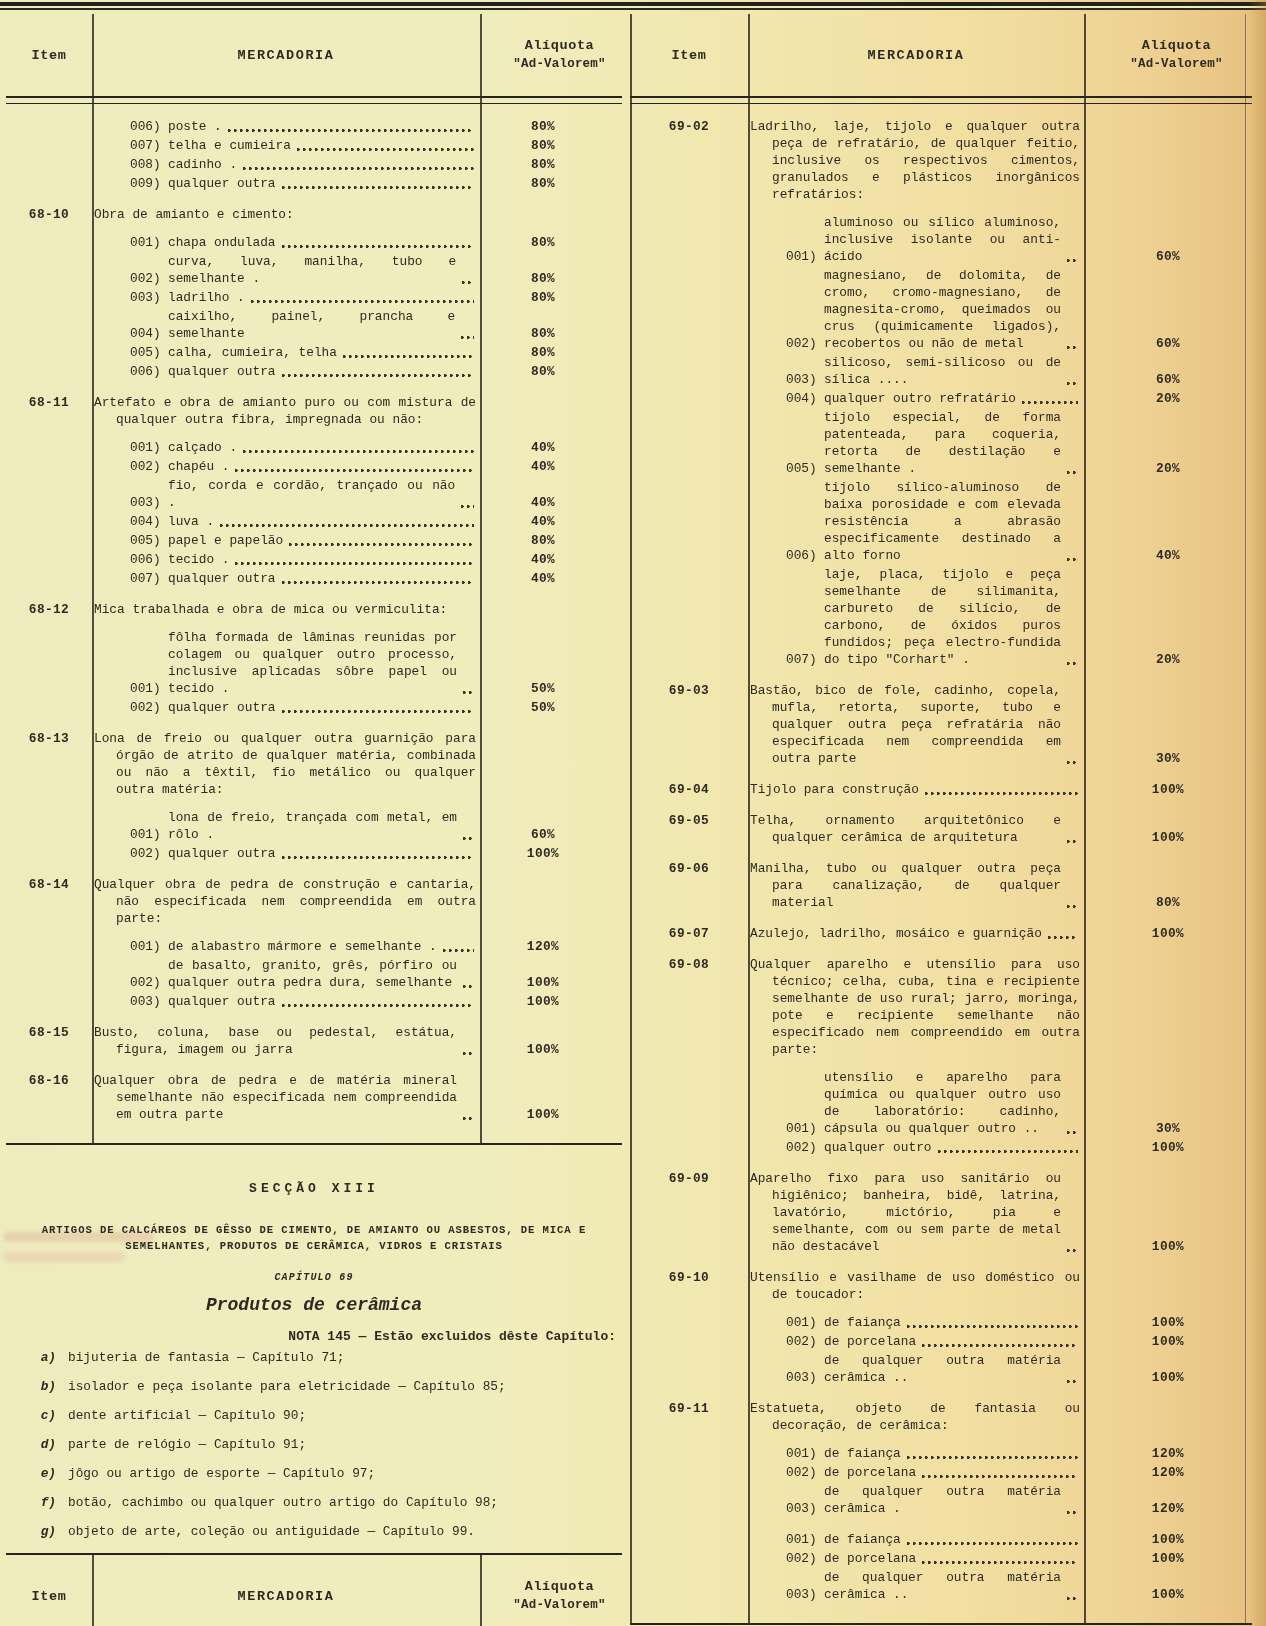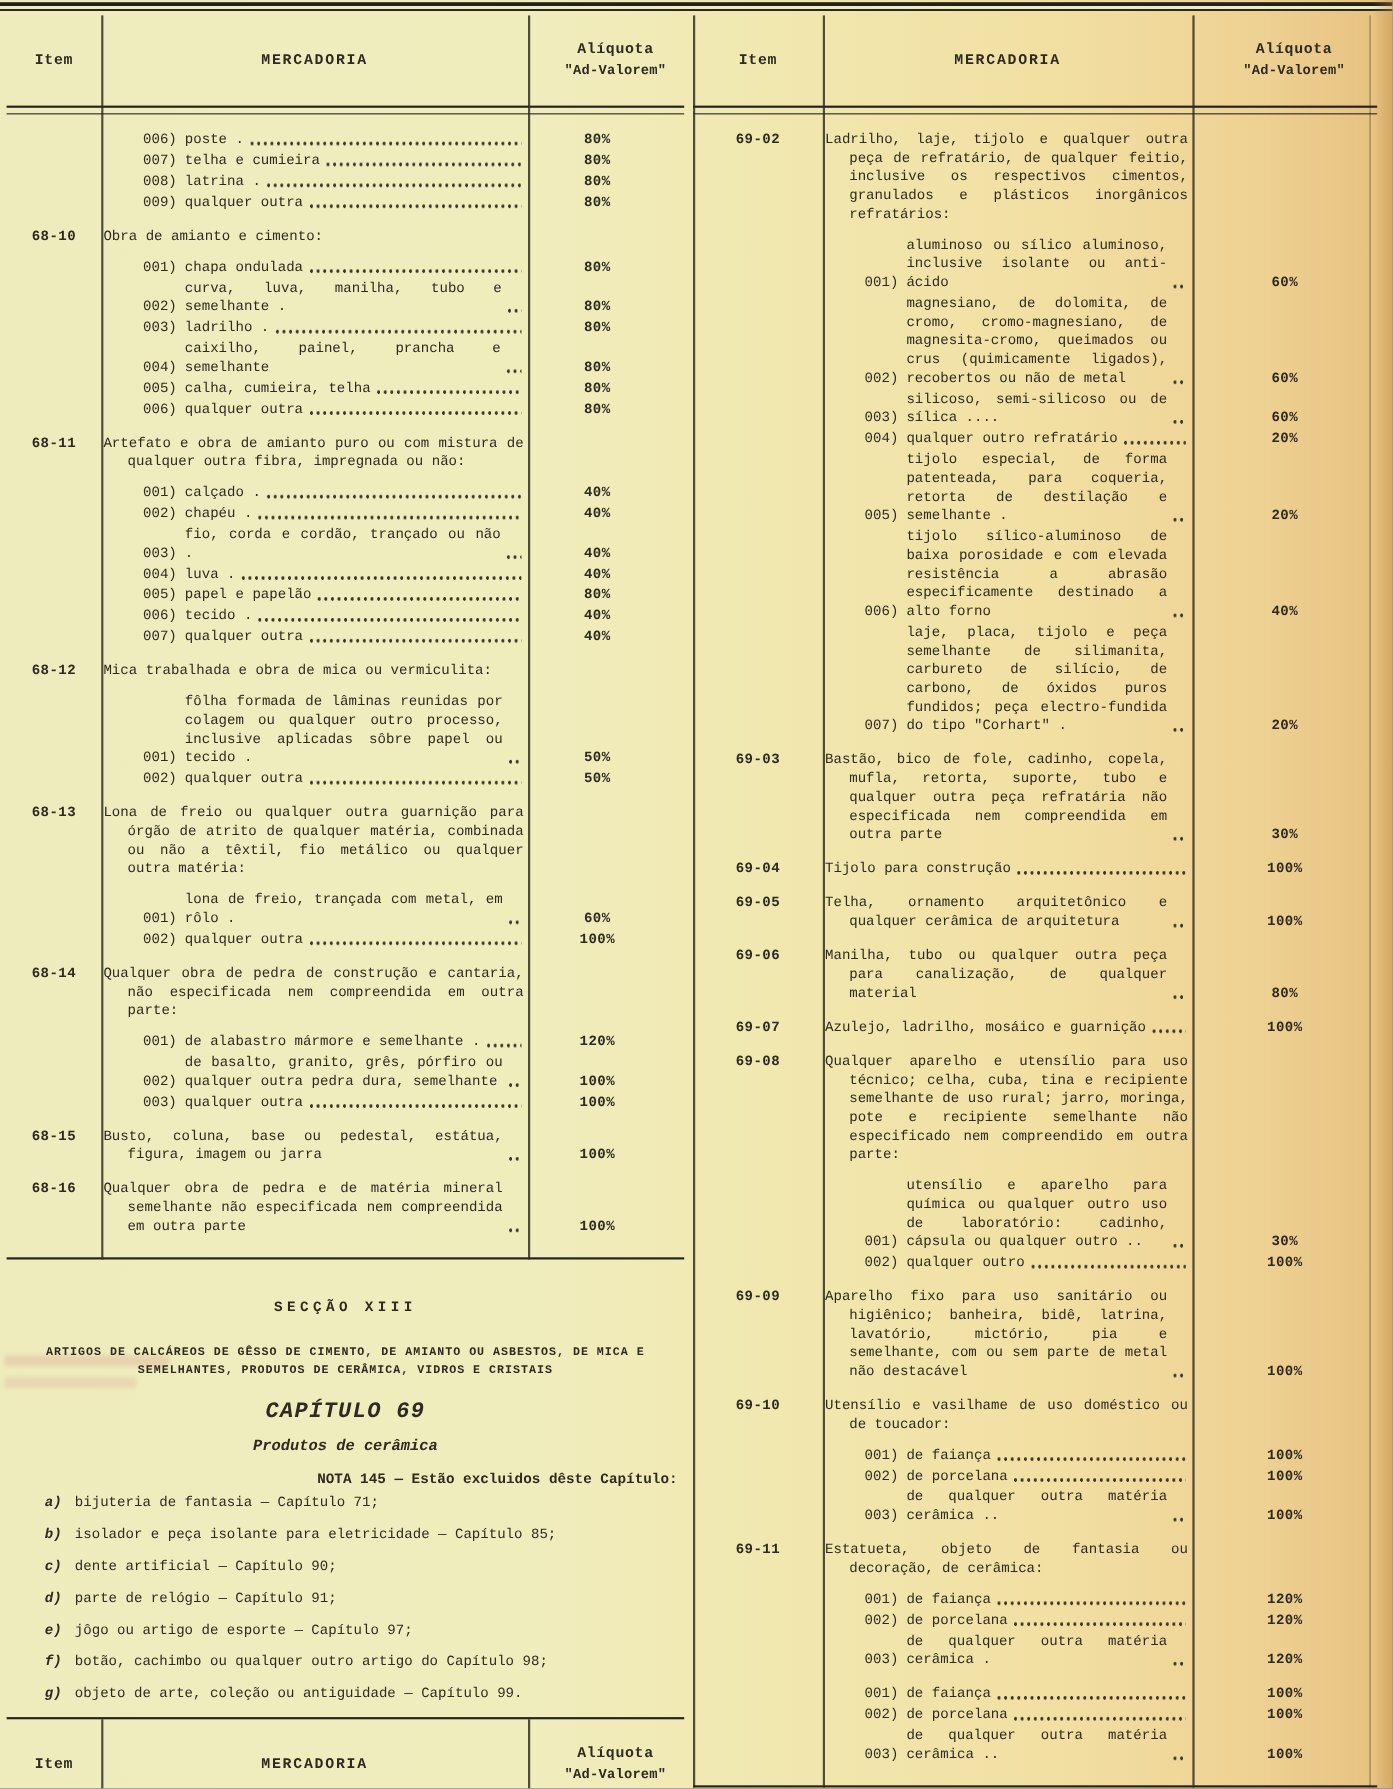--- a/index.html
+++ b/index.html
@@ -52,22 +52,22 @@
   .scode{flex:0 0 38px;}
   .stext{flex:0 1 auto;min-width:0;text-align:justify;}
   .lead{flex:1 1 14px;min-width:12px;height:13px;margin:0 2px 1px 5px;
     background-image:radial-gradient(circle at 2.2px 9.5px,#3a342a 1.35px,rgba(0,0,0,0) 1.7px);
     background-size:6px 13px;background-repeat:repeat-x;}
 
   
   .section-block{padding:28px 6px 0 6px;text-align:center;}
   .sec-title{font-weight:700;font-size:13px;letter-spacing:4px;margin:8px 0 26px 0;}
   .sec-sub{font-weight:700;font-size:10.6px;letter-spacing:.9px;line-height:16px;margin:0 auto 18px auto;max-width:98%;}
-  .sec-cap{font-style:italic;font-weight:700;font-size:20px;letter-spacing:1.2px;margin:16px 0 10px 0;}
-  .sec-capt{font-style:italic;font-weight:700;font-size:14px;margin:12px 0 14px 0;text-align:center;}
+  .sec-cap{font-style:italic;font-weight:700;font-size:10px;letter-spacing:1.2px;margin:16px 0 10px 0;}
+  .sec-capt{font-style:italic;font-weight:700;font-size:18px;margin:12px 0 14px 0;text-align:center;}
   .sec-note{font-weight:700;font-size:13px;text-align:right;margin:14px 0 6px 0;}
   .note-items{text-align:left;margin:4px 0 0 10px;}
   .note-item{display:flex;font-size:12.8px;line-height:16px;margin:0 0 13px 0;}
   .note-item .nl{flex:0 0 34px;text-align:right;padding-right:12px;font-style:italic;font-weight:700;}
 
   
   .smudge{position:absolute;border-radius:3px;filter:blur(2px);pointer-events:none;}
   .s1{left:4px;top:1232px;width:150px;height:10px;background:rgba(205,120,120,.22);}
   .s2{left:4px;top:1252px;width:120px;height:10px;background:rgba(205,120,120,.18);}
 </style>
@@ -115,21 +115,21 @@
                   <i class="lead"></i>
                 </div>
               </div>
               <div class="c3">80%</div>
             </div>
             <div class="ln">
               <div class="c1"></div>
               <div class="c2">
                 <div class="subline">
                   <span class="scode">008)</span>
-                  <span class="stext">latrina .</span>
+                  <span class="stext">cadinho .</span>
                   <i class="lead"></i>
                 </div>
               </div>
               <div class="c3">80%</div>
             </div>
             <div class="ln">
               <div class="c1"></div>
               <div class="c2">
                 <div class="subline">
                   <span class="scode">009)</span>

